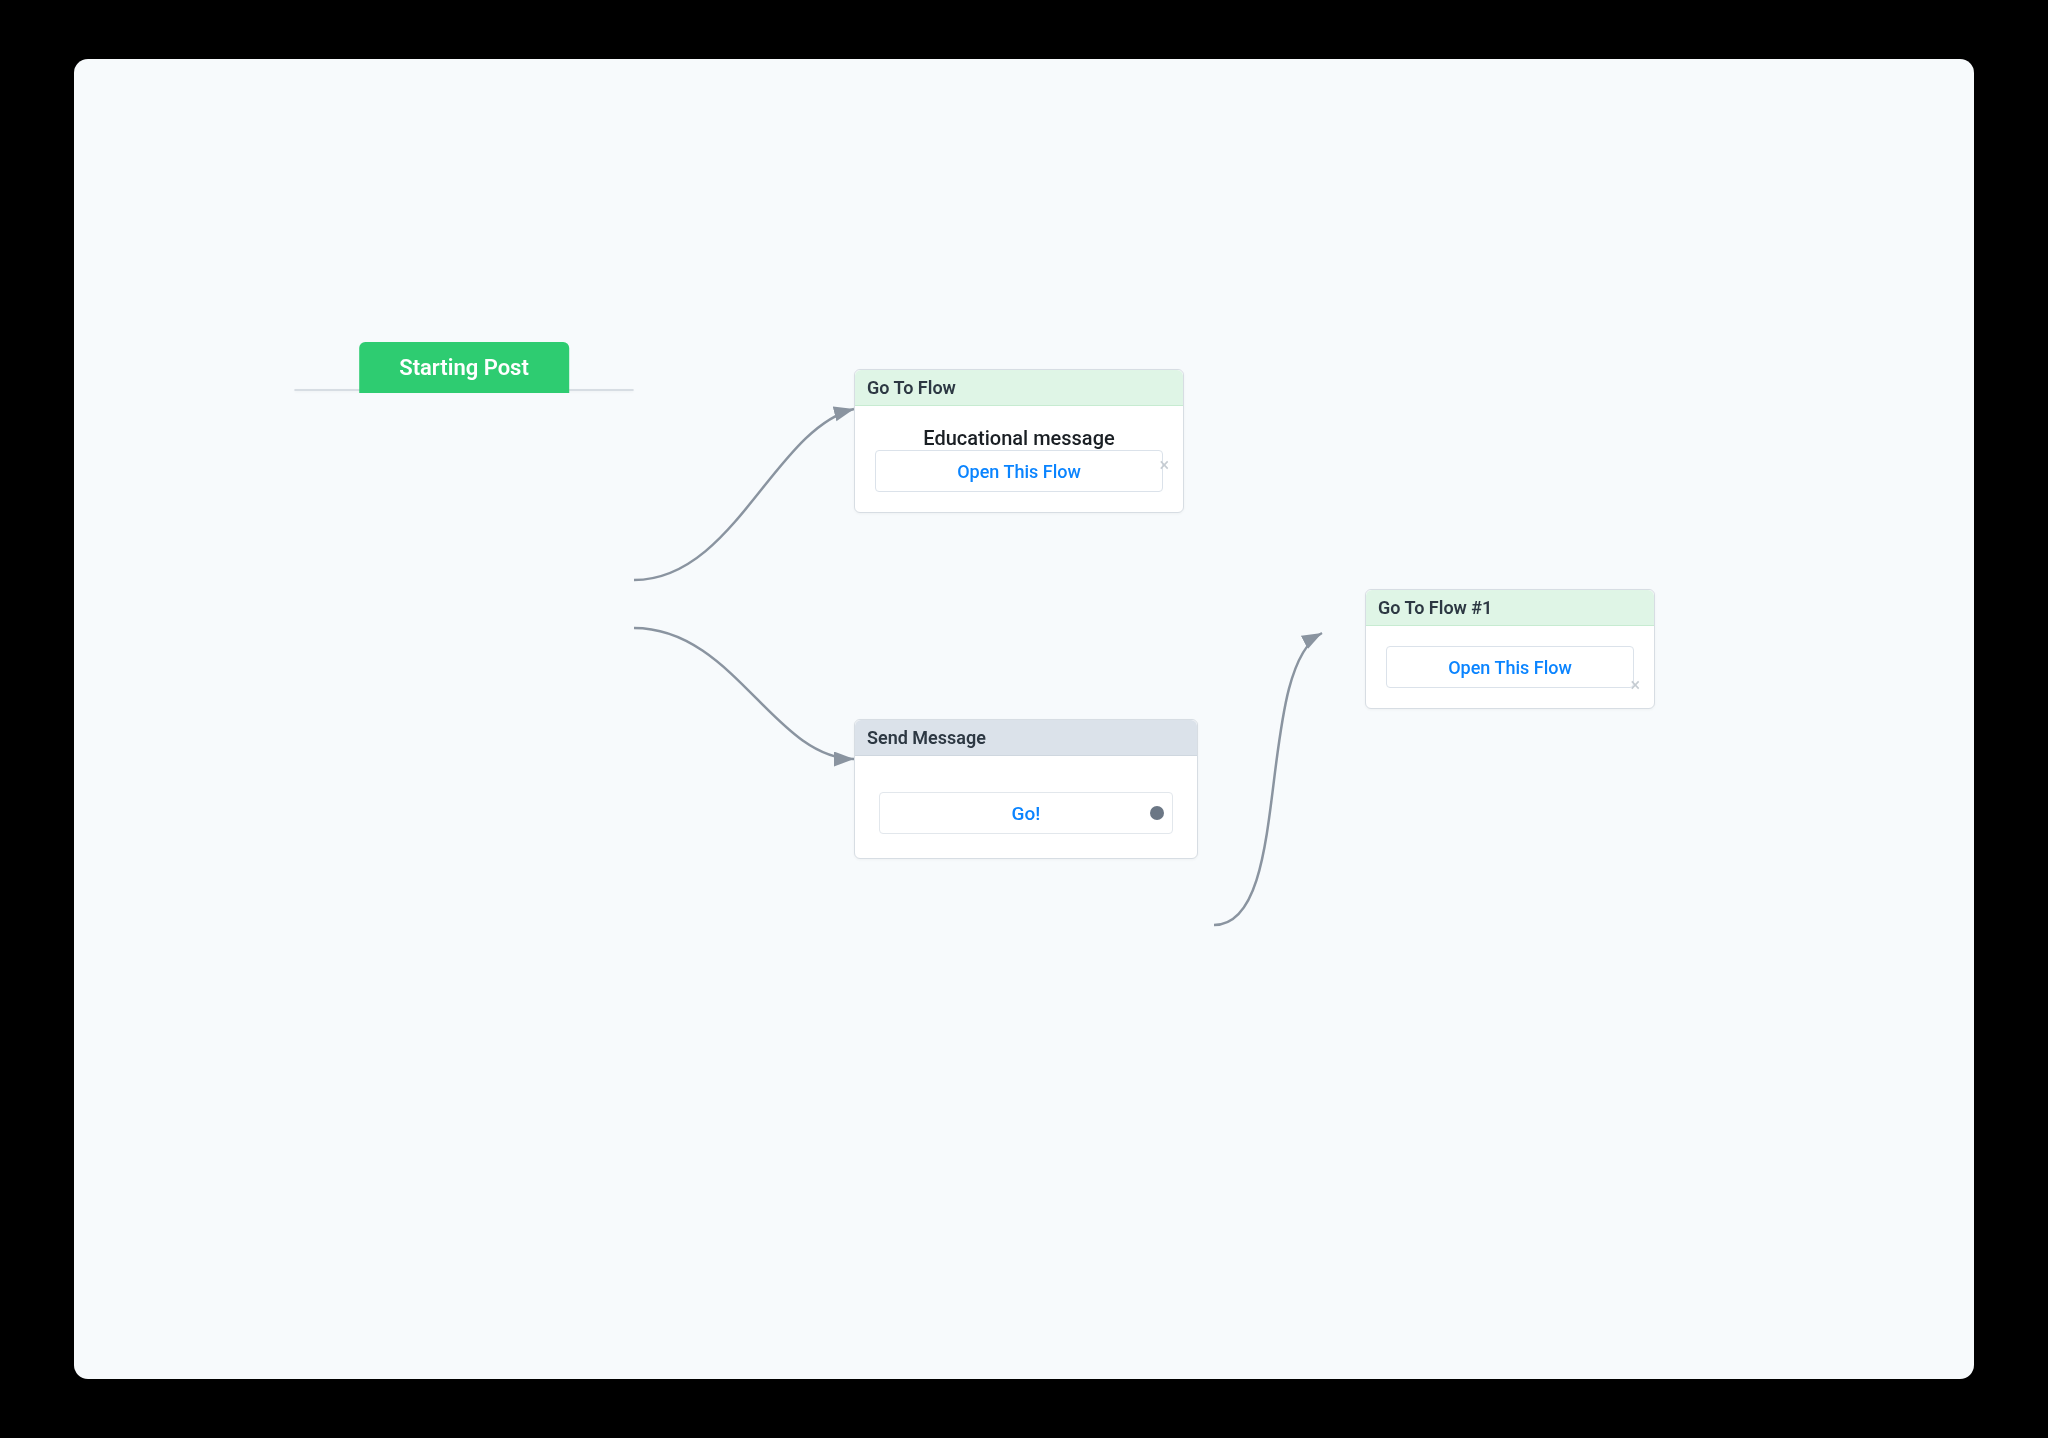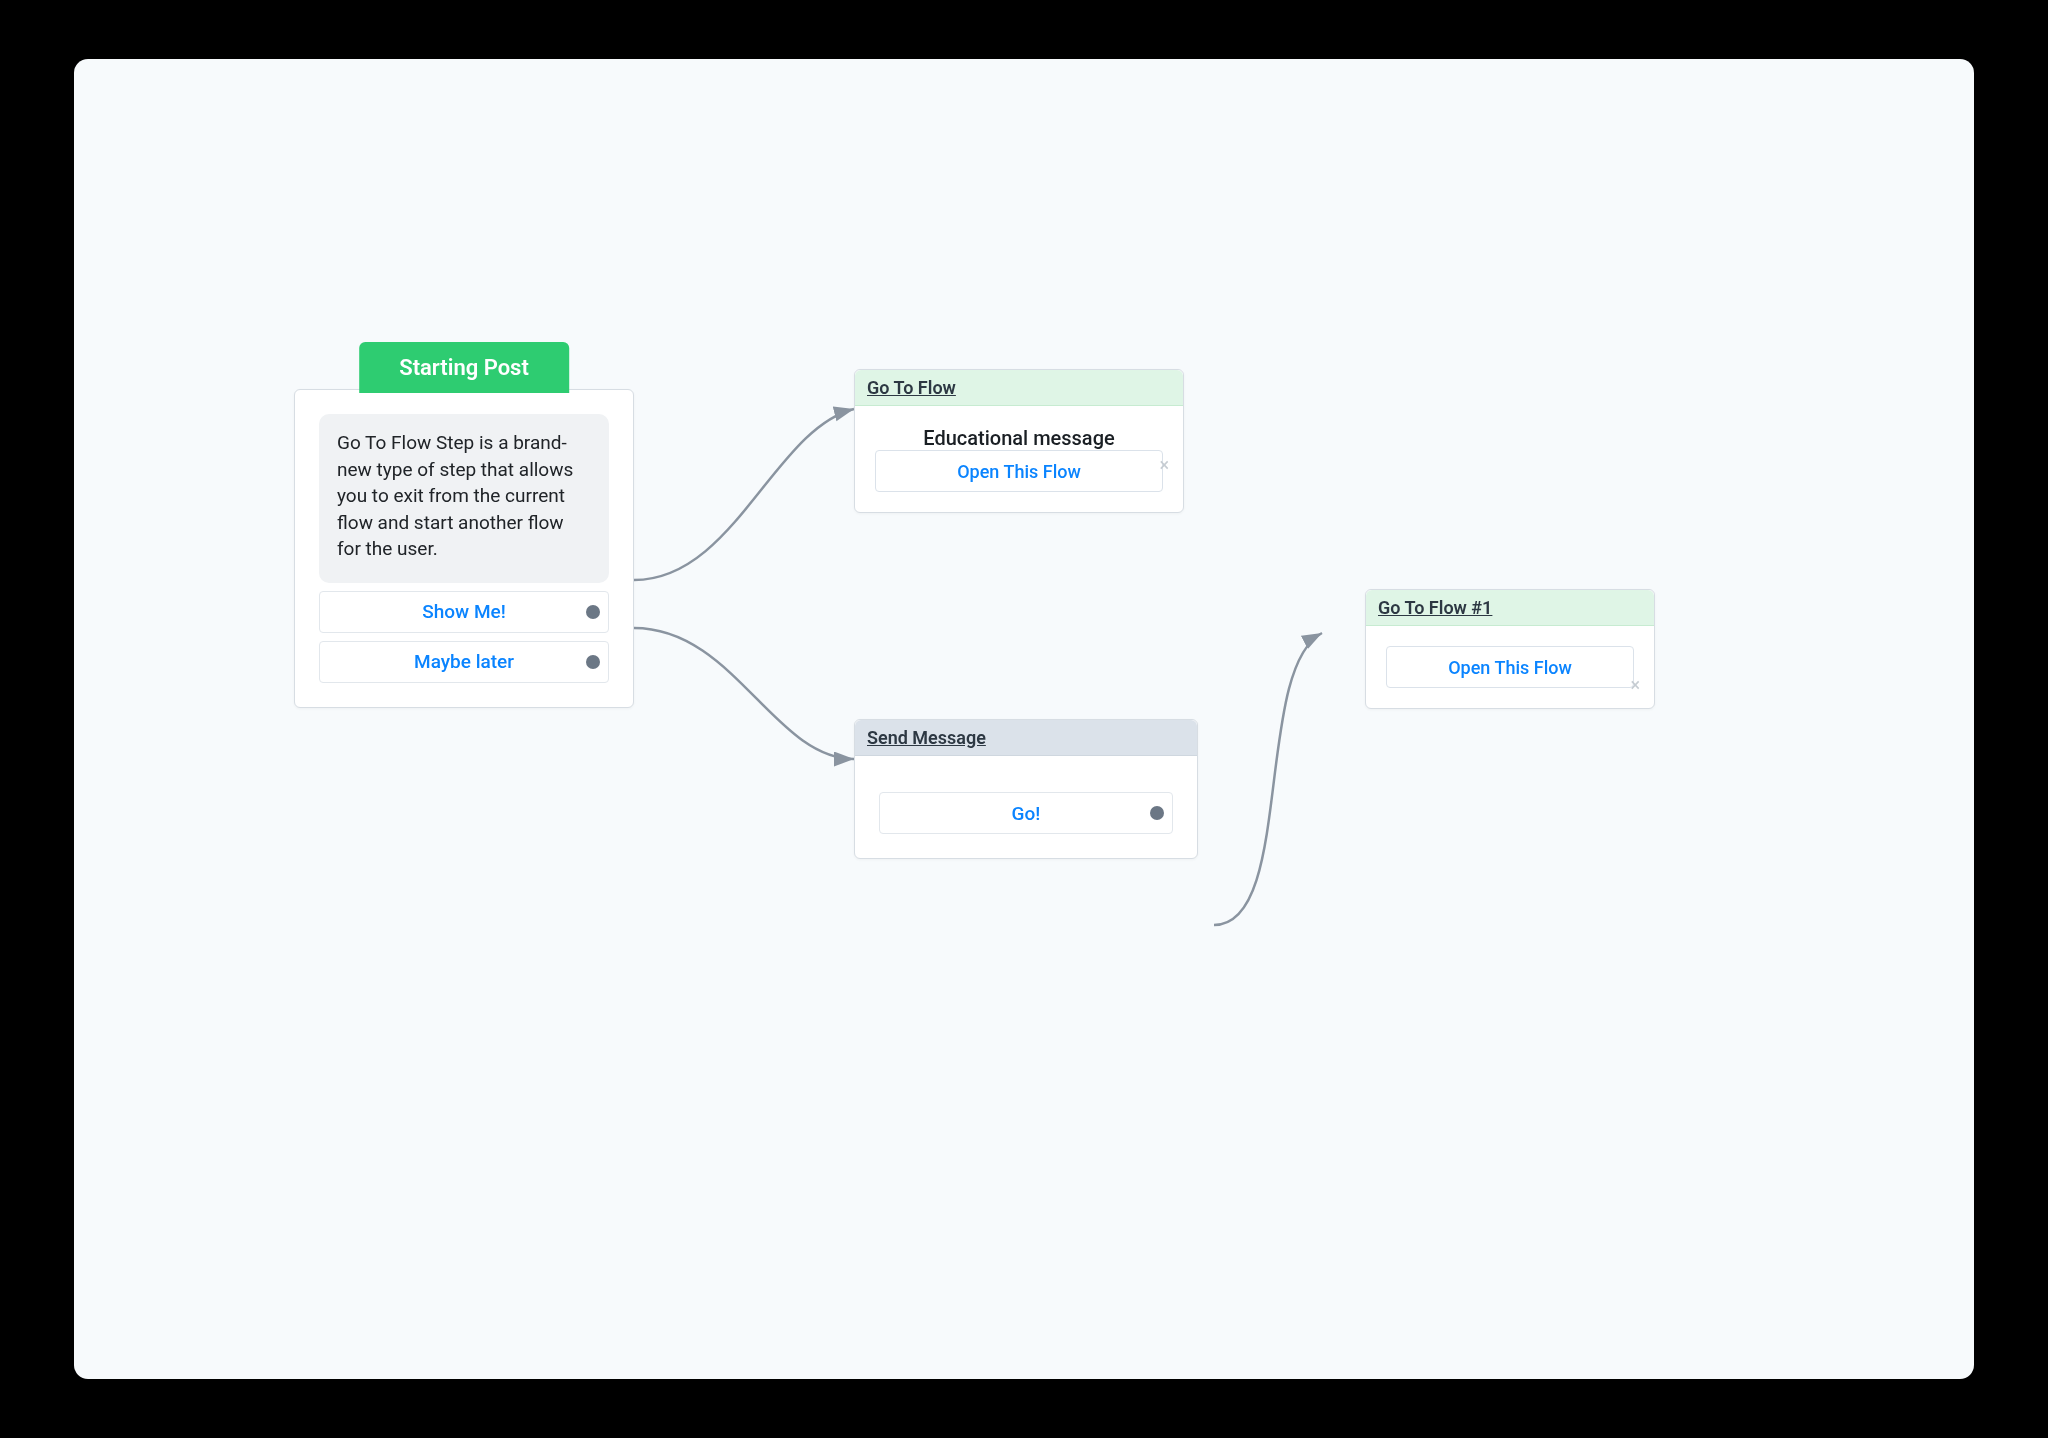--- a/index.html
+++ b/index.html
@@ -37,21 +37,20 @@
     box-shadow: 0 1px 3px rgba(0,0,0,0.04);
   }
   .node-header {
     background: #dbe2ea;
     border-radius: 6px 6px 0 0;
     padding: 7px 12px;
     font-size: 18px;
     font-weight: 600;
     color: #2d3843;
     border-bottom: 1px solid #cfd7df;
-    text-decoration: underline;
   }
   .node-header.green {
     background: #dff5e6;
     border-bottom: 1px solid #c7ebd1;
   }
   .starting-tag {
     position: absolute;
     left: 50%;
     transform: translateX(-50%);
     top: -48px;
@@ -151,31 +150,20 @@
 
     <path d="M 560 521 C 660 521, 700 370, 780 350" stroke="#8a94a0" stroke-width="2.5" fill="none" marker-end="url(#arrow)"></path>
 
     <path d="M 560 569 C 660 569, 700 700, 780 700" stroke="#8a94a0" stroke-width="2.5" fill="none" marker-end="url(#arrow)"></path>
 
     <path d="M 1140 866 C 1220 866, 1180 610, 1248 574" stroke="#8a94a0" stroke-width="2.5" fill="none" marker-end="url(#arrow)"></path>
   </svg>
 
   <div id="node-post" class="node">
     <div class="starting-tag">Starting Post</div>
-    <div class="node-body">
-      <div class="bubble">Go To Flow Step is a brand-new type of step that allows you to exit from the current flow and start another flow for the user.</div>
-      <div class="choice-row">
-        <span class="choice-label">Show Me!</span>
-        <span class="port"></span>
-      </div>
-      <div class="choice-row">
-        <span class="choice-label">Maybe later</span>
-        <span class="port"></span>
-      </div>
-    </div>
   </div>
 
   <div id="node-goto1" class="node">
     <div class="node-header green">Go To Flow</div>
     <div class="goto-body">
       <span class="close-x">×</span>
       <div class="flow-title">Educational message</div>
       <div class="open-flow-btn">Open This Flow</div>
     </div>
   </div>

